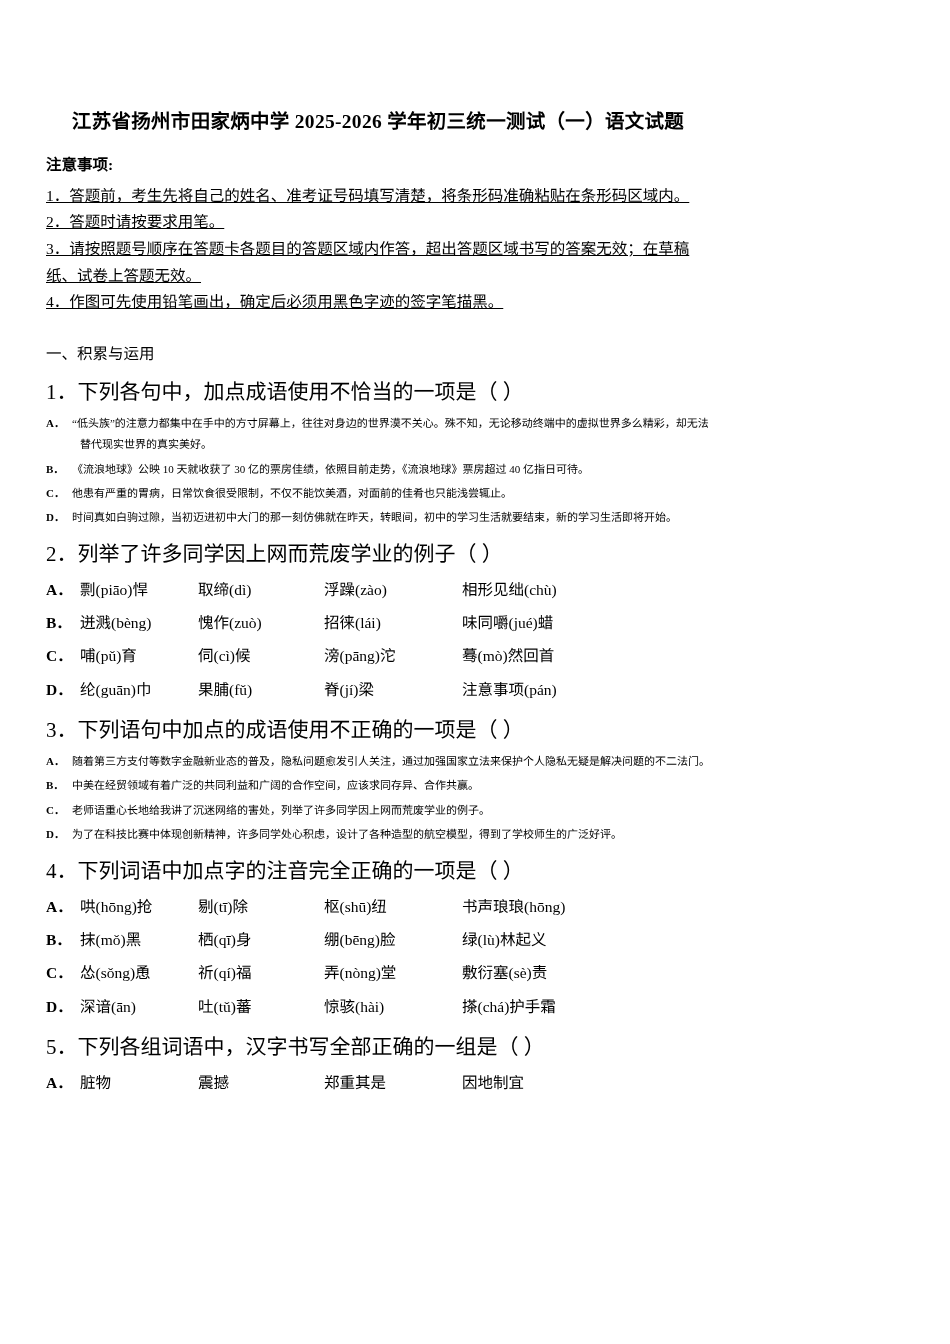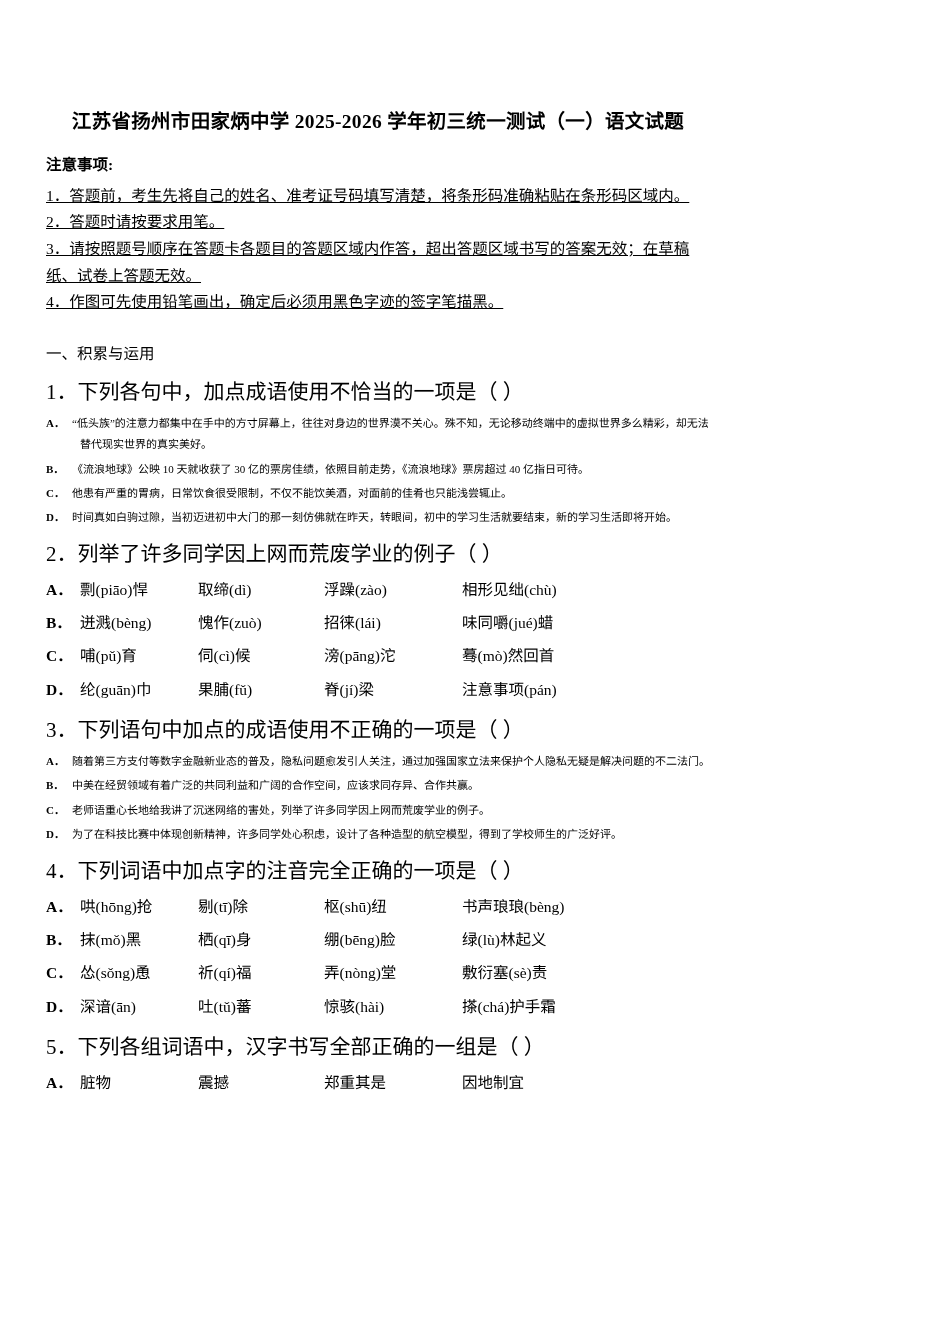--- a/index.html
+++ b/index.html
@@ -191,21 +191,21 @@
   <div>
     <div class="q-stem">
       <span>4．</span><span>下列词语中加点字的注音完全正确的一项是（     ）</span>
     </div>
     <div class="opt-row">
       <span class="lbl">A．</span>
       <span class="cells">
         <span class="w1">哄(hōng)抢</span>
         <span class="w2">剔(tī)除</span>
         <span class="w3">枢(shū)纽</span>
-        <span class="w4">书声琅琅(bèng)</span>
+        <span class="w4">书声琅琅(hōng)</span>
       </span>
     </div>
     <div class="opt-row">
       <span class="lbl">B．</span>
       <span class="cells">
         <span class="w1">抹(mǒ)黑</span>
         <span class="w2">栖(qī)身</span>
         <span class="w3">绷(bēng)脸</span>
         <span class="w4">绿(lù)林起义</span>
       </span>

